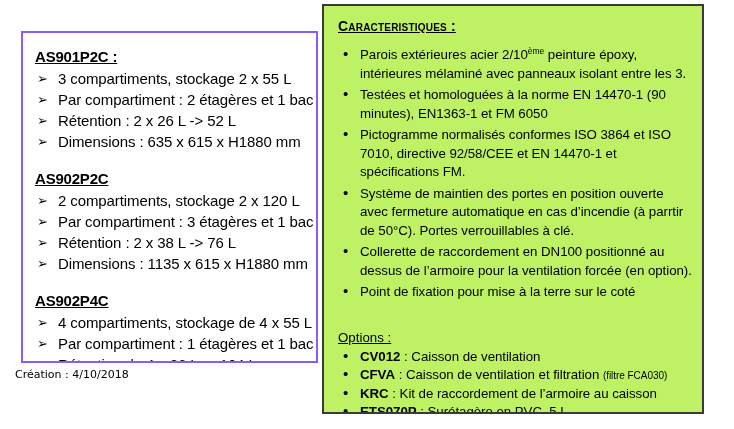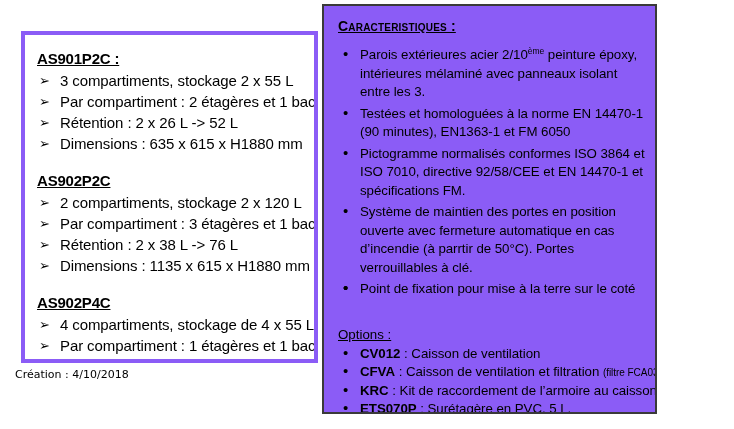--- a/index.html
+++ b/index.html
@@ -16,21 +16,21 @@
     color: #000000;
   }
 
   
   #product-box {
     position: absolute;
     left: 21px;
     top: 31px;
     width: 297px;
     height: 332px;
-    border: 4px solid #8b5cf6;
+    border: 2px solid #8b5cf6;
     box-sizing: border-box;
     background: #ffffff;
     overflow: hidden;
     z-index: 1;
   }
   .product-inner {
     position: absolute;
     left: 12px;
     top: 14px;
     width: 330px;      
@@ -72,25 +72,25 @@
     line-height: 14px;
     white-space: nowrap;
     z-index: 1;
   }
 
   
   #characteristics-box {
     position: absolute;
     left: 322px;
     top: 4px;
-    width: 335px;
+    width: 382px;
     height: 410px;
     border: 2px solid #3a3a3a;
     box-sizing: border-box;
-    background: #8b5cf6;
+    background: #bef264;
     overflow: hidden;
     z-index: 2;
   }
   .char-inner {
     position: absolute;
     left: 14px;
     top: 10px;
     right: 10px;
   }
   #characteristics-heading {
@@ -181,21 +181,21 @@
 <div id="creation-stamp">Création : 4/10/2018</div>
 
 <div id="characteristics-box">
   <div class="char-inner">
     <div id="characteristics-heading">Caracteristiques :</div>
     <div class="char-list">
         <div class="char-item"><span class="dot-marker">•</span><span>Parois extérieures acier 2/10</span><sup>ème</sup><span> peinture époxy, intérieures mélaminé avec panneaux isolant entre les 3.</span></div>
         <div class="char-item"><span class="dot-marker">•</span><span>Testées et homologuées à la norme EN 14470-1 (90 minutes), EN1363-1 et FM 6050</span></div>
         <div class="char-item"><span class="dot-marker">•</span><span>Pictogramme normalisés conformes ISO 3864 et ISO 7010, directive 92/58/CEE et EN 14470-1 et spécifications FM.</span></div>
         <div class="char-item"><span class="dot-marker">•</span><span>Système de maintien des portes en position ouverte avec fermeture automatique en cas d’incendie (à parrtir de 50°C). Portes verrouillables à clé.</span></div>
-        <div class="char-item"><span class="dot-marker">•</span></div>
+        <div class="char-item"><span class="dot-marker">•</span><span>Collerette de raccordement en DN100 positionné au dessus de l’armoire pour la ventilation forcée (en option).</span></div>
         <div class="char-item"><span class="dot-marker">•</span><span>Point de fixation pour mise à la terre sur le coté</span></div>
       </div>
     <div>
       <div id="options-heading">Options :</div>
       <div class="options-list">
           <div class="option-item"><span class="dot-marker">•</span><span class="option-code">CV012</span><span> : </span><span>Caisson de ventilation</span></div>
           <div class="option-item"><span class="dot-marker">•</span><span class="option-code">CFVA</span><span> : </span><span>Caisson de ventilation et filtration </span><span class="option-note">(filtre FCA030)</span></div>
           <div class="option-item"><span class="dot-marker">•</span><span class="option-code">KRC</span><span> : </span><span>Kit de raccordement de l’armoire au caisson</span></div>
           <div class="option-item"><span class="dot-marker">•</span><span class="option-code">ETS070P</span><span> : </span><span>Surétagère en PVC, 5 L.</span></div>
           <div class="option-item"><span class="dot-marker">•</span><span class="option-code">ETSCA070P</span><span> : </span><span>Bac de rétention en PVC, 19 L</span></div>

